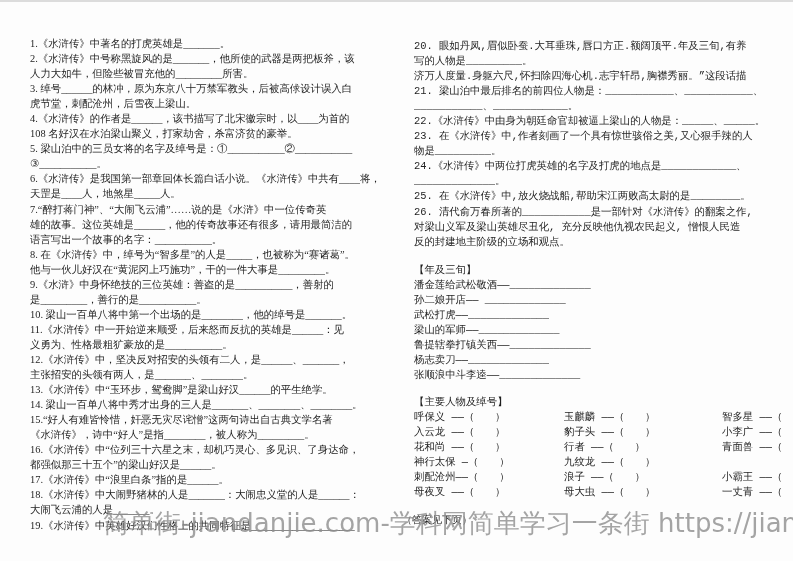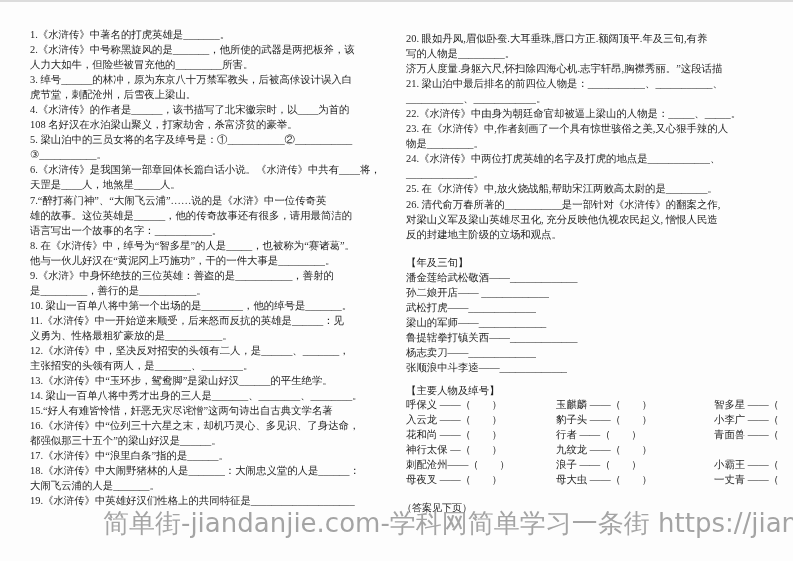--- a/index.html
+++ b/index.html
@@ -12,28 +12,28 @@
     color:#1e1e1e;
   }
   .page-edge-top{
     position:absolute;left:0;top:0;width:793px;height:2px;
     background:#dcdcdc;
   }
   .col{
     position:absolute;
     font-size:10.4px;
   }
-  .col-left{left:30px;top:27px;width:368px;}
+  .col-left{left:30px;top:36px;width:368px;}
   .col-right{left:402px;top:27px;width:382px;}
   .line{
     height:15.05px;line-height:15.05px;
     white-space:nowrap;
     overflow:visible;
   }
-  .section{margin:4px;padding:0;}
+  .section{margin:12px;padding:0;font-family:Liberation Mono, monospace;}
   .sec-xiehouyu{margin-top:13px;}
   .sec-roster{margin-top:8px;}
   .sec-header{height:15.05px;line-height:15.05px;white-space:nowrap;}
   .roster-row{
     display:grid;
     grid-template-columns:150px 158px 1fr;
     height:14.9px;line-height:14.9px;
   }
   .roster-cell{white-space:nowrap;overflow:visible;}
   .answer-note{
@@ -78,20 +78,21 @@
     <div class="line">9.《水浒》中身怀绝技的三位英雄：善盗的是___________，善射的</div>
     <div class="line">是_________，善行的是___________。</div>
     <div class="line">10. 梁山一百单八将中第一个出场的是________，他的绰号是_______。</div>
     <div class="line">11.《水浒传》中一开始逆来顺受，后来怒而反抗的英雄是______：见</div>
     <div class="line">义勇为、性格最粗犷豪放的是___________。</div>
     <div class="line">12.《水浒传》中，坚决反对招安的头领有二人，是______、_______，</div>
     <div class="line">主张招安的头领有两人，是_______、________。</div>
     <div class="line">13.《水浒传》中“玉环步，鸳鸯脚”是梁山好汉______的平生绝学。</div>
     <div class="line">14. 梁山一百单八将中秀才出身的三人是_______、________、________。</div>
     <div class="line">15.“好人有难皆怜惜，奸恶无灾尽诧憎”这两句诗出自古典文学名著</div>
+    <div class="line">《水浒传》，诗中“好人”是指________，被人称为_________。</div>
     <div class="line">16.《水浒传》中“位列三十六星之末，却机巧灵心、多见识、了身达命，</div>
     <div class="line">都强似那三十五个”的梁山好汉是______。</div>
     <div class="line">17.《水浒传》中“浪里白条”指的是______。</div>
     <div class="line">18.《水浒传》中大闹野猪林的人是_______：大闹忠义堂的人是______：</div>
     <div class="line">大闹飞云浦的人是_______。</div>
     <div class="line">19.《水浒传》中英雄好汉们性格上的共同特征是____________________</div>
   </div>
 
 <div class="col col-right">
   <div class="section">

